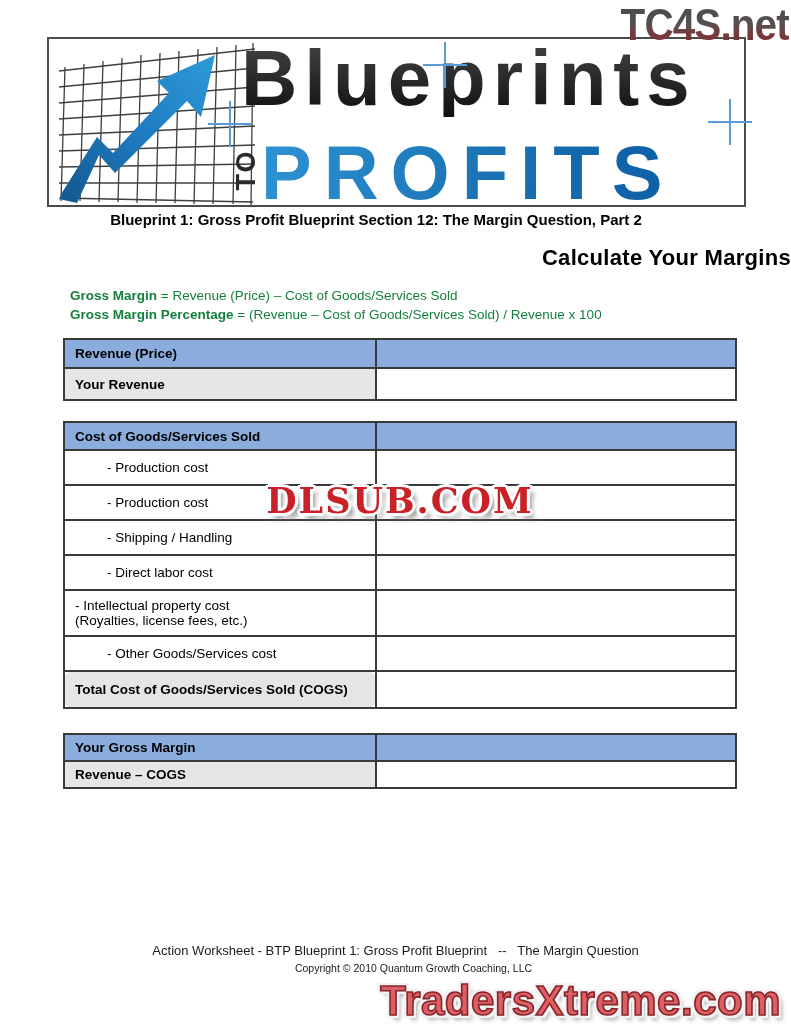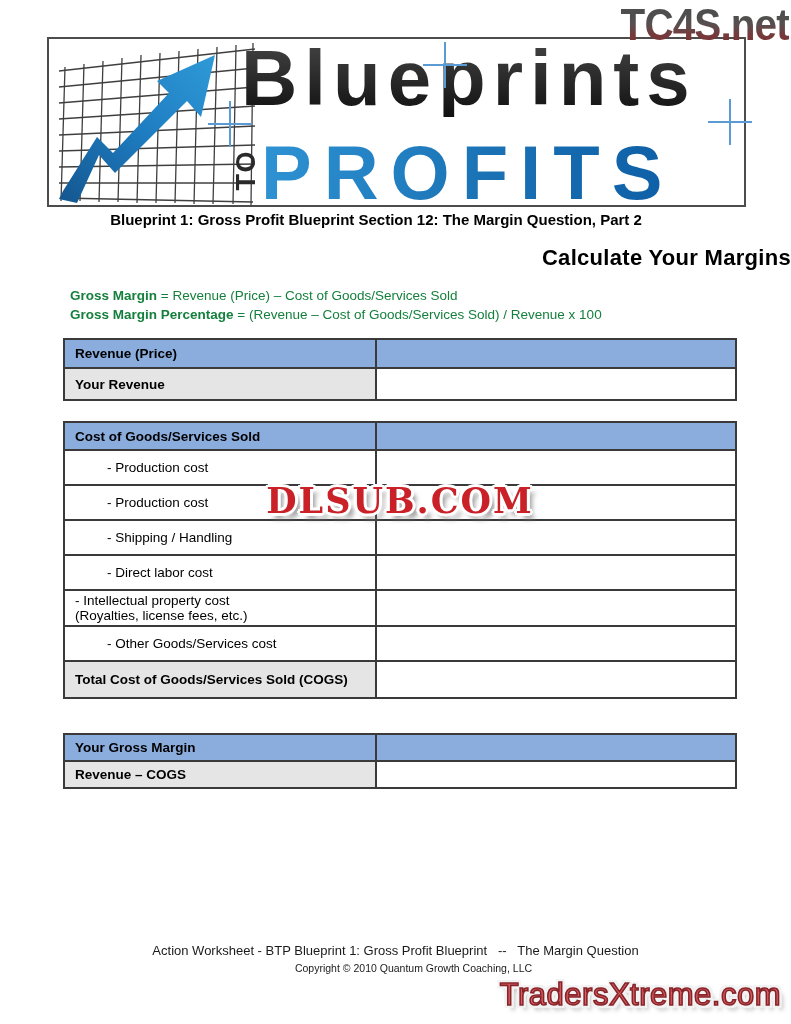--- a/index.html
+++ b/index.html
@@ -65,21 +65,21 @@
   table.wk {
     position:absolute; left:63px; width:674px; border-collapse:collapse;
     font-size:13.5px; color:#000; table-layout:fixed;
   }
   table.wk td { border:2px solid #3a3a3a; padding:0 0 0 10px; vertical-align:middle; background:#fff; }
   table.wk td.c-label { width:312px; }
   tr.r-header td { background:#8badde !important; font-weight:bold; }
   tr.r-label  td.c-label { background:#e5e5e5; font-weight:bold; }
   .t1 { top:338px; }  .t1 tr.r-header td { height:29px; } .t1 tr.r-label td { height:32px; }
   .t2 { top:421px; }  .t2 tr.r-header td { height:28px; } .t2 tr.r-item td { height:35px;padding-left:42px; }
-  .t2 tr.r-tall td { height:36px;border-radius:16px; } .t2 tr.r-label td { height:37px; }
+  .t2 tr.r-tall td { height:46px;border-radius:16px; } .t2 tr.r-label td { height:37px;border-radius:9px; }
   .t2 .sub { font-weight:normal; }
   .t3 { top:733px; }  .t3 td { height:27px; }
   .t4 { top:808px; }  .t4 td { height:27px; }
 
   
   .dlsub {
     position:absolute; left:248px; top:480px; width:304px; text-align:center; z-index:6;
     font-family:"DejaVu Serif", serif; font-weight:bold; font-size:35px; letter-spacing:2px;
     color:#c92127;
     text-shadow:
@@ -92,21 +92,21 @@
   .footer-line1 {
     position:absolute; top:943px; left:0; width:791px; text-align:center;
     font-size:13px; color:#1a1a1a; white-space:pre-wrap;
   }
   .footer-line2 {
     position:absolute; top:962px; left:0; width:791px; text-align:center;
     font-size:10.5px; color:#1a1a1a;padding-left:36px;
   }
   .tradersx {
     position:absolute; top:977px; right:10px; z-index:6;
-    font-size:31px; font-weight:normal; letter-spacing:0.5px;
+    font-size:42px; font-weight:bold; letter-spacing:0.5px;
     color:#db5f63; -webkit-text-stroke:1.6px #87242a;
     text-shadow:
       -3px -3px 0 #f2f2f2, 3px -3px 0 #f2f2f2, -3px 3px 0 #f2f2f2, 3px 3px 0 #f2f2f2,
       0 -3px 0 #f2f2f2, 0 3px 0 #f2f2f2, -3px 0 0 #f2f2f2, 3px 0 0 #f2f2f2,
       4px 5px 4px rgba(150,150,150,0.8);
   }
 </style>
 </head>
 <body>
 

